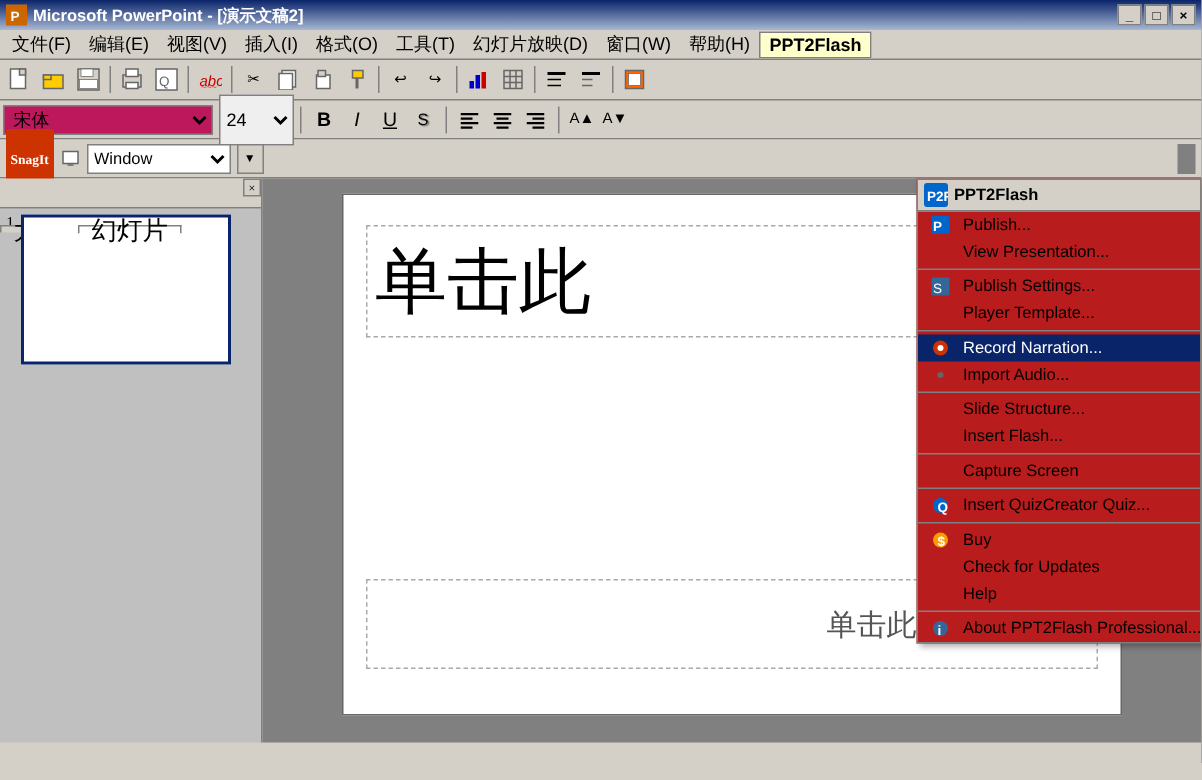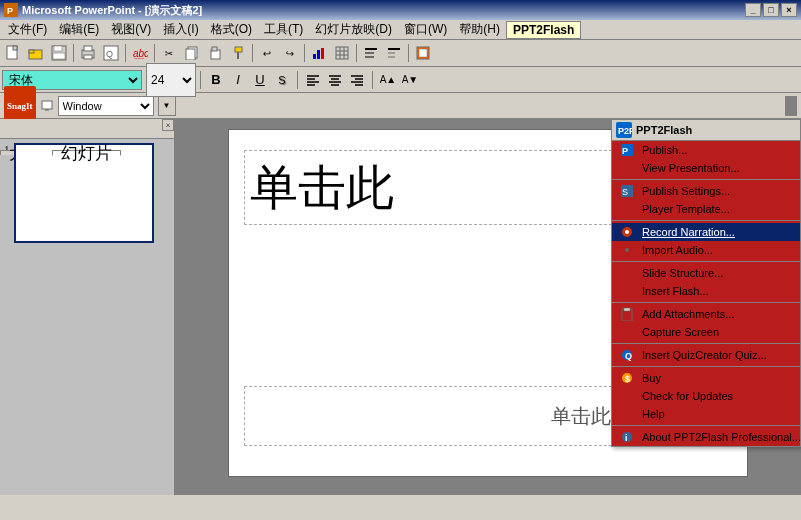--- a/index.html
+++ b/index.html
@@ -117,21 +117,21 @@
       align-items: center;
       height: 26px;
       padding: 2px;
       border-top: 1px solid #808080;
       font-size: 12px;
     }
     .font-select {
       width: 140px;
       height: 20px;
       border: 1px solid #808080;
-      background: #5eead4;
+      background: #be185d;
       font-size: 12px;
       padding: 0 2px;
     }
 
     
     .snagit-bar {
       background: #d4d0c8;
       height: 26px;
       display: flex;
       align-items: center;
@@ -277,21 +277,20 @@
       padding: 3px 20px 3px 30px;
       cursor: pointer;
       display: flex;
       align-items: center;
       position: relative;
       white-space: nowrap;
     }
     .dropdown-item.highlighted {
       background: #0a246a;
       color: white;
-      text-decoration: underline;
     }
     .dropdown-separator {
       height: 1px;
       background: #808080;
       margin: 2px 0;
     }
     .dropdown-icon {
       position: absolute;
       left: 6px;
       width: 18px;
@@ -592,29 +591,20 @@
       </div>
       <div class="dropdown-separator"></div>
       <div class="dropdown-item">
         <span>Slide Structure...</span>
       </div>
       <div class="dropdown-item">
         <span>Insert Flash...</span>
       </div>
       <div class="dropdown-separator"></div>
       <div class="dropdown-item">
-        <span class="dropdown-icon">
-          <svg width="14" height="14" viewBox="0 0 14 14">
-              <rect x="2" y="2" width="10" height="12" fill="none" stroke="#666" stroke-width="1"></rect>
-              <rect x="4" y="1" width="6" height="3" fill="#d4d0c8" stroke="#666" stroke-width="0.5"></rect>
-            </svg>
-        </span>
-        <span>Add Attachments...</span>
-      </div>
-      <div class="dropdown-item">
         <span>Capture Screen</span>
       </div>
       <div class="dropdown-separator"></div>
       <div class="dropdown-item">
         <span class="dropdown-icon">
           <svg width="14" height="14" viewBox="0 0 14 14">
               <circle cx="7" cy="7" r="5" fill="#0066cc"></circle>
               <text x="5" y="11" font-size="9" fill="white" font-weight="bold">Q</text>
             </svg>
         </span>

